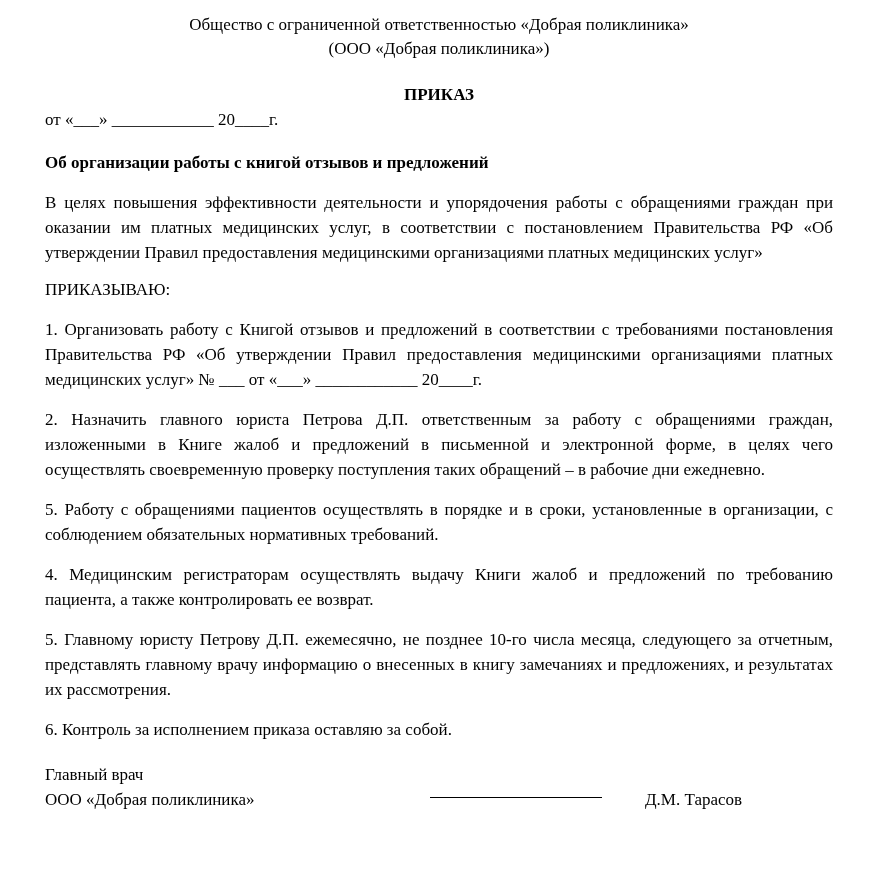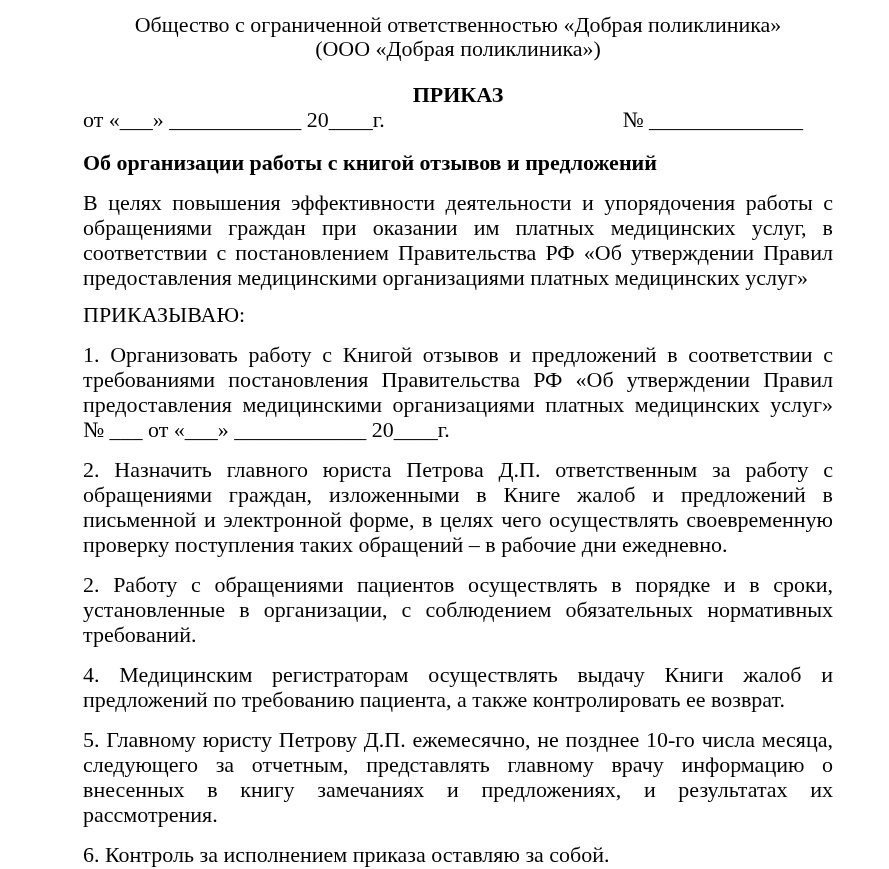--- a/index.html
+++ b/index.html
@@ -1,25 +1,25 @@
 <!DOCTYPE html>
 <html><head>
 <meta charset="utf-8">
 <style>
   html, body { margin: 0; padding: 0; background: #ffffff; }
   .page {
     position: relative;
     width: 889px;
     height: 869px;
     box-sizing: border-box;
-    padding: 13px 56px 0 83px;
+    padding: 13px 56px 0 45px;
     background: #ffffff;
     color: #000000;
     font-family: "Liberation Serif", "DejaVu Serif", serif;
-    font-size: 22px;
+    font-size: 17px;
     line-height: 25px;
   }
   .org-line { text-align: center; line-height: 24px; }
   .doc-type { text-align: center; font-weight: bold; margin-top: 21px; }
   .date-row { display: flex; justify-content: space-between; }
   .date-row .num { margin-right: 30px; }
   .subject { text-align: left; font-weight: bold; margin-top: 18px; }
   .para { text-align: justify; margin: 15px 0 0 0; }
   .orders-intro { margin-top: 12px; }
   .item { }
@@ -40,32 +40,31 @@
 
 <div class="page">
 
   <div class="org-line">Общество с ограниченной ответственностью «Добрая поликлиника»</div>
   <div class="org-line">(ООО «Добрая поликлиника»)</div>
 
   <div class="doc-type">ПРИКАЗ</div>
 
   <div class="date-row">
     <span>от «___» ____________ 20____г.</span>
-    <span class="num">№ ______________</span>
   </div>
 
   <div class="subject">Об организации работы с книгой отзывов и предложений</div>
 
   <p class="para">В целях повышения эффективности деятельности и упорядочения работы с обращениями граждан при оказании им платных медицинских услуг, в соответствии с постановлением Правительства РФ «Об утверждении Правил предоставления медицинскими организациями платных медицинских услуг»</p>
 
   <div class="orders-intro">ПРИКАЗЫВАЮ:</div>
 
   <p class="para item">1. Организовать работу с Книгой отзывов и предложений в соответствии с требованиями постановления Правительства РФ «Об утверждении Правил предоставления медицинскими организациями платных медицинских услуг» № ___ от «___» ____________ 20____г.</p>
   <p class="para item">2. Назначить главного юриста Петрова Д.П. ответственным за работу с обращениями граждан, изложенными в Книге жалоб и предложений в письменной и электронной форме, в целях чего осуществлять своевременную проверку поступления таких обращений – в рабочие дни ежедневно.</p>
-  <p class="para item">2. Работу с обращениями пациентов осуществлять в порядке и в сроки, установленные в организации, с соблюдением обязательных нормативных требований.</p>
+  <p class="para item">5. Работу с обращениями пациентов осуществлять в порядке и в сроки, установленные в организации, с соблюдением обязательных нормативных требований.</p>
   <p class="para item">4. Медицинским регистраторам осуществлять выдачу Книги жалоб и предложений по требованию пациента, а также контролировать ее возврат.</p>
   <p class="para item">5. Главному юристу Петрову Д.П. ежемесячно, не позднее 10-го числа месяца, следующего за отчетным, представлять главному врачу информацию о внесенных в книгу замечаниях и предложениях, и результатах их рассмотрения.</p>
   <p class="para item">6. Контроль за исполнением приказа оставляю за собой.</p>
 
   <div class="sig-block">
     <div class="sig-pos">Главный врач</div>
     <div class="sig-row">
       <span class="sig-org">ООО «Добрая поликлиника»</span>
       <span class="sig-line"></span>
       <span class="sig-name">Д.М. Тарасов</span>

